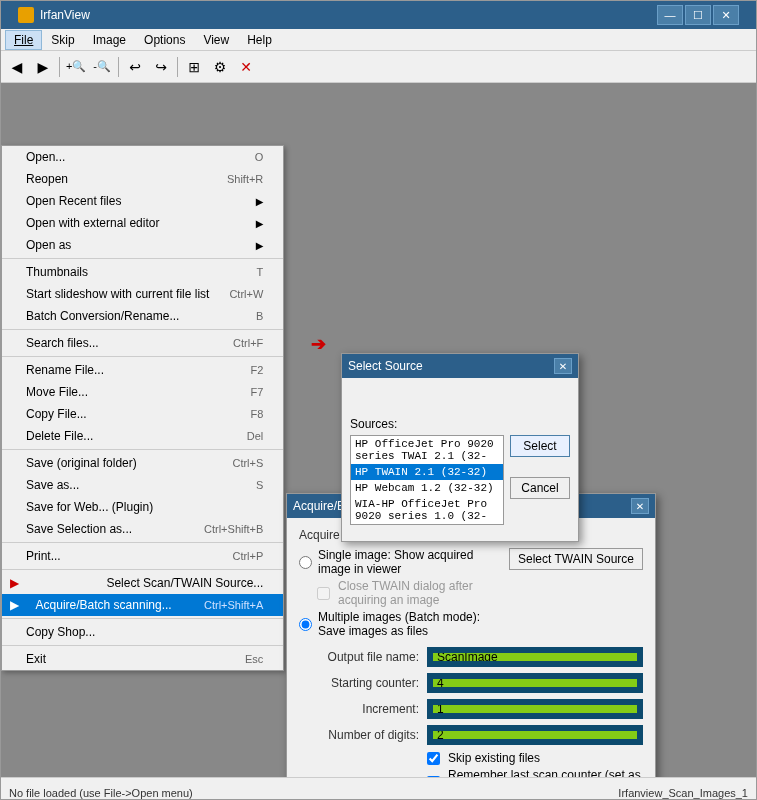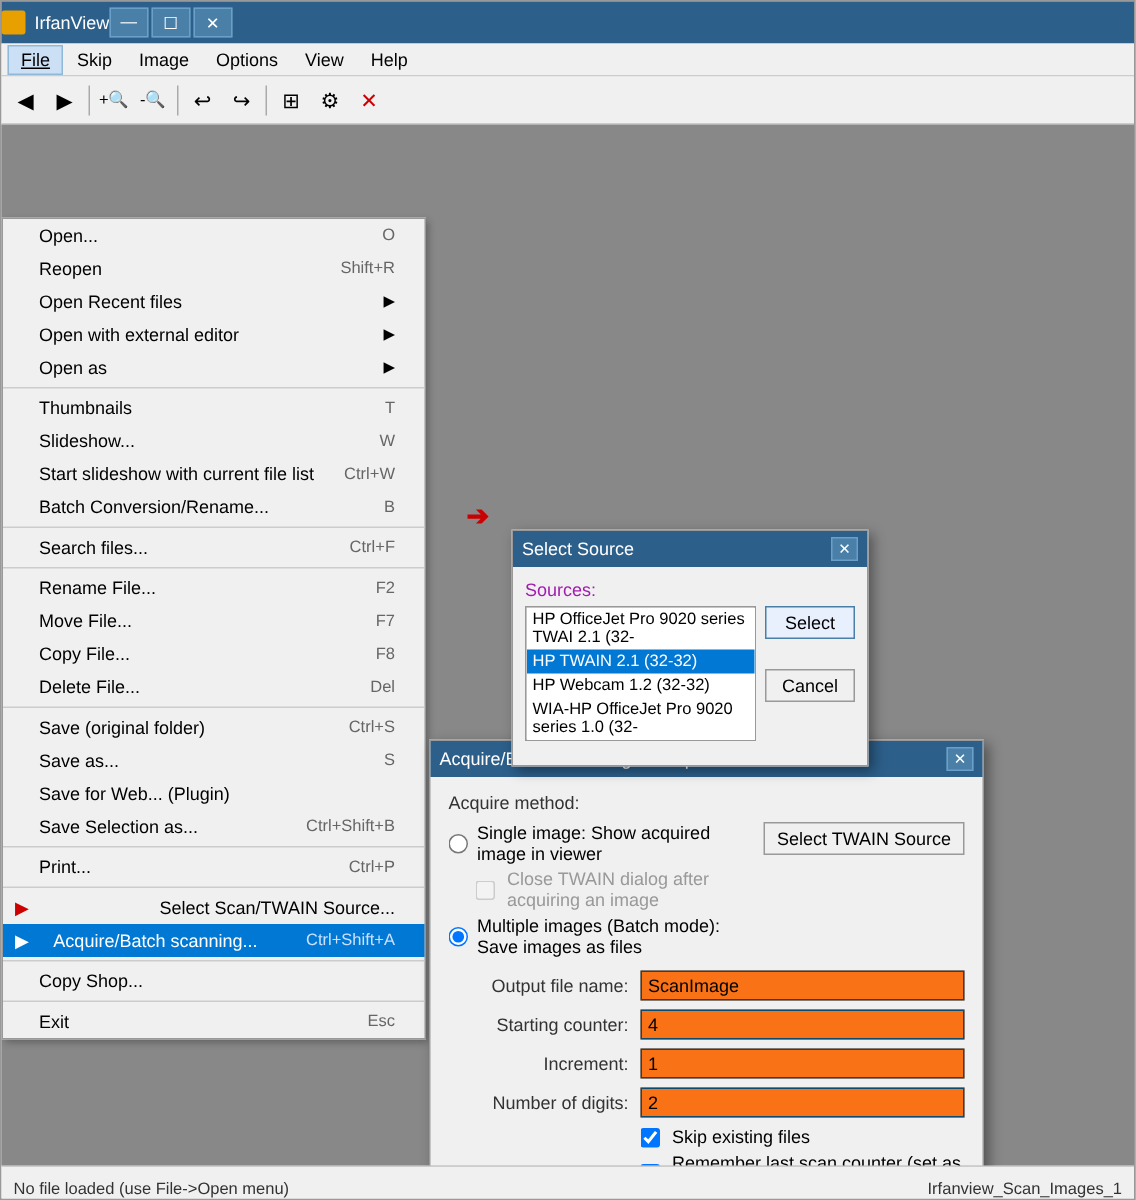--- a/index.html
+++ b/index.html
@@ -24,21 +24,22 @@
       position: relative;
     }
 
     
     .title-bar {
       background: #2c5f8a;
       color: white;
       height: 28px;
       display: flex;
       align-items: center;
-      padding: 0 0;
+      justify-content: space-between;
+      padding: 0 17px;
       flex-shrink: 0;
     }
     .title-bar-left {
       display: flex;
       align-items: center;
       gap: 6px;
     }
     .title-bar-icon {
       width: 16px;
       height: 16px;
@@ -213,21 +214,22 @@
       display: flex;
       align-items: center;
       justify-content: center;
     }
     .dialog-content {
       padding: 8px;
     }
     .dialog-label {
       font-size: 12px;
       margin-bottom: 4px;
-      color: #a21caf;
+      color: #000000;
+      margin-top: 31px;
     }
     .sources-list {
       border: 1px solid #999;
       background: white;
       height: 90px;
       overflow-y: auto;
       margin-bottom: 8px;
     }
     .source-item {
       padding: 2px 4px;
@@ -311,42 +313,43 @@
     .form-label {
       width: 120px;
       font-size: 12px;
       color: #333;
       text-align: right;
       margin-right: 8px;
     }
     .form-input {
       flex: 1;
       height: 20px;
-      border: 1px solid #0c4a6e;
-      background: #f97316;
+      border: 6px solid #0c4a6e;
+      background: #84cc16;
       padding: 0 4px;
       font-size: 12px;
     }
     .select-twain-btn {
       white-space: nowrap;
       padding: 0 8px;
       height: 22px;
       background: #f0f0f0;
       border: 1px solid #999;
       cursor: pointer;
       font-size: 12px;
     }
 
     .select-source-row {
       display: flex;
       align-items: flex-start;
       gap: 6px;
     }
     .sources-list-wrap {
       flex: 1;
+      font-family: Liberation Mono, monospace;
     }
   </style>
 </head>
 <body>
 
 <div class="main-window">
 
   <div class="title-bar">
     <div class="title-bar-left">
       <div class="title-bar-icon"></div>
@@ -403,24 +406,20 @@
         <span class="dropdown-arrow">▶</span>
       </div>
       <div class="dropdown-item">
         <span>Open as</span>
         <span class="dropdown-arrow">▶</span>
       </div>
       <div class="dropdown-separator"></div>
       <div class="dropdown-item">
         <span>Thumbnails</span>
         <span class="dropdown-shortcut">T</span>
-      </div>
-      <div class="dropdown-item">
-        <span>Slideshow...</span>
-        <span class="dropdown-shortcut">W</span>
       </div>
       <div class="dropdown-item">
         <span>Start slideshow with current file list</span>
         <span class="dropdown-shortcut">Ctrl+W</span>
       </div>
       <div class="dropdown-item">
         <span>Batch Conversion/Rename...</span>
         <span class="dropdown-shortcut">B</span>
       </div>
       <div class="dropdown-separator"></div>

